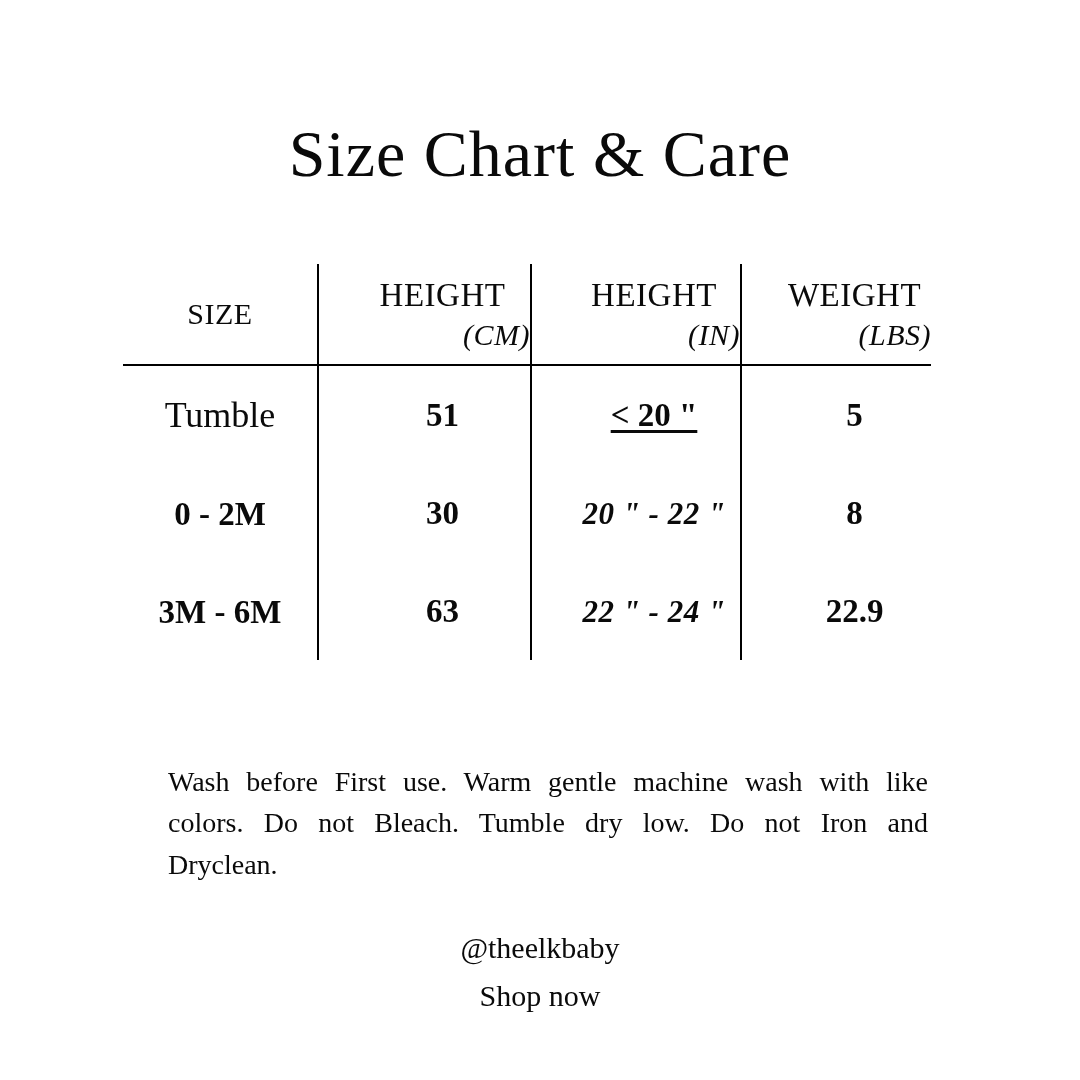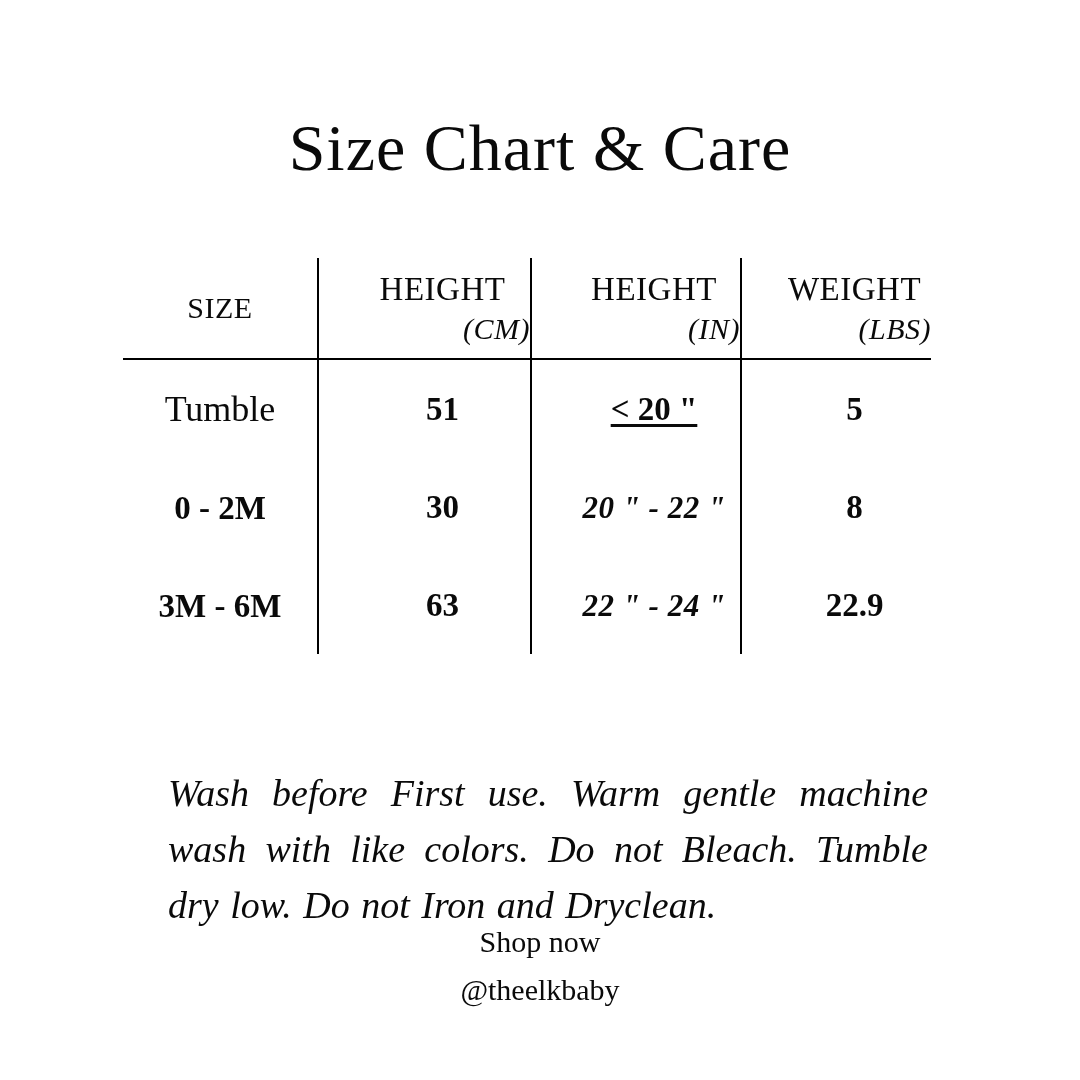--- a/index.html
+++ b/index.html
@@ -21,21 +21,21 @@
     height: 1080px;
     box-sizing: border-box;
   }
 
   .title {
     text-align: center;
     font-family: "Liberation Serif", serif;
     font-size: 66px;
     font-weight: 400;
     letter-spacing: 1px;
-    margin: 0;
+    margin: 6px;
     padding-top: 112px;
     line-height: 1.1;
   }
 
   .table-wrap {
     position: absolute;
     left: 123px;
     top: 258px;
     width: 808px;
   }
@@ -111,26 +111,25 @@
   .underline-le {
     text-decoration: underline;
     text-underline-offset: 4px;
   }
 
   .care {
     position: absolute;
     left: 168px;
     top: 727px;
     width: 760px;
-    font-size: 38px;
+    font-size: 28px;
     line-height: 1.48;
     text-align: justify;
     text-align-last: left;
     word-spacing: 2px;
-    font-style: italic;
   }
 
   .footer {
     position: absolute;
     left: 0;
     right: 0;
     top: 918px;
     text-align: center;
     font-size: 30px;
     line-height: 1.6;
@@ -213,17 +212,17 @@
             <span class="ital-lg">22.9</span>
           </td>
         </tr>
       </tbody>
     </table>
   </div>
 
   <p class="care">Wash before First use. Warm gentle machine wash with like colors. Do not Bleach. Tumble dry low. Do not Iron and Dryclean.</p>
 
   <div class="footer">
+    <div>@theelkbaby</div>
     <div>Shop now</div>
-    <div>@theelkbaby</div>
   </div>
 
 </div>
 
 </body></html>

